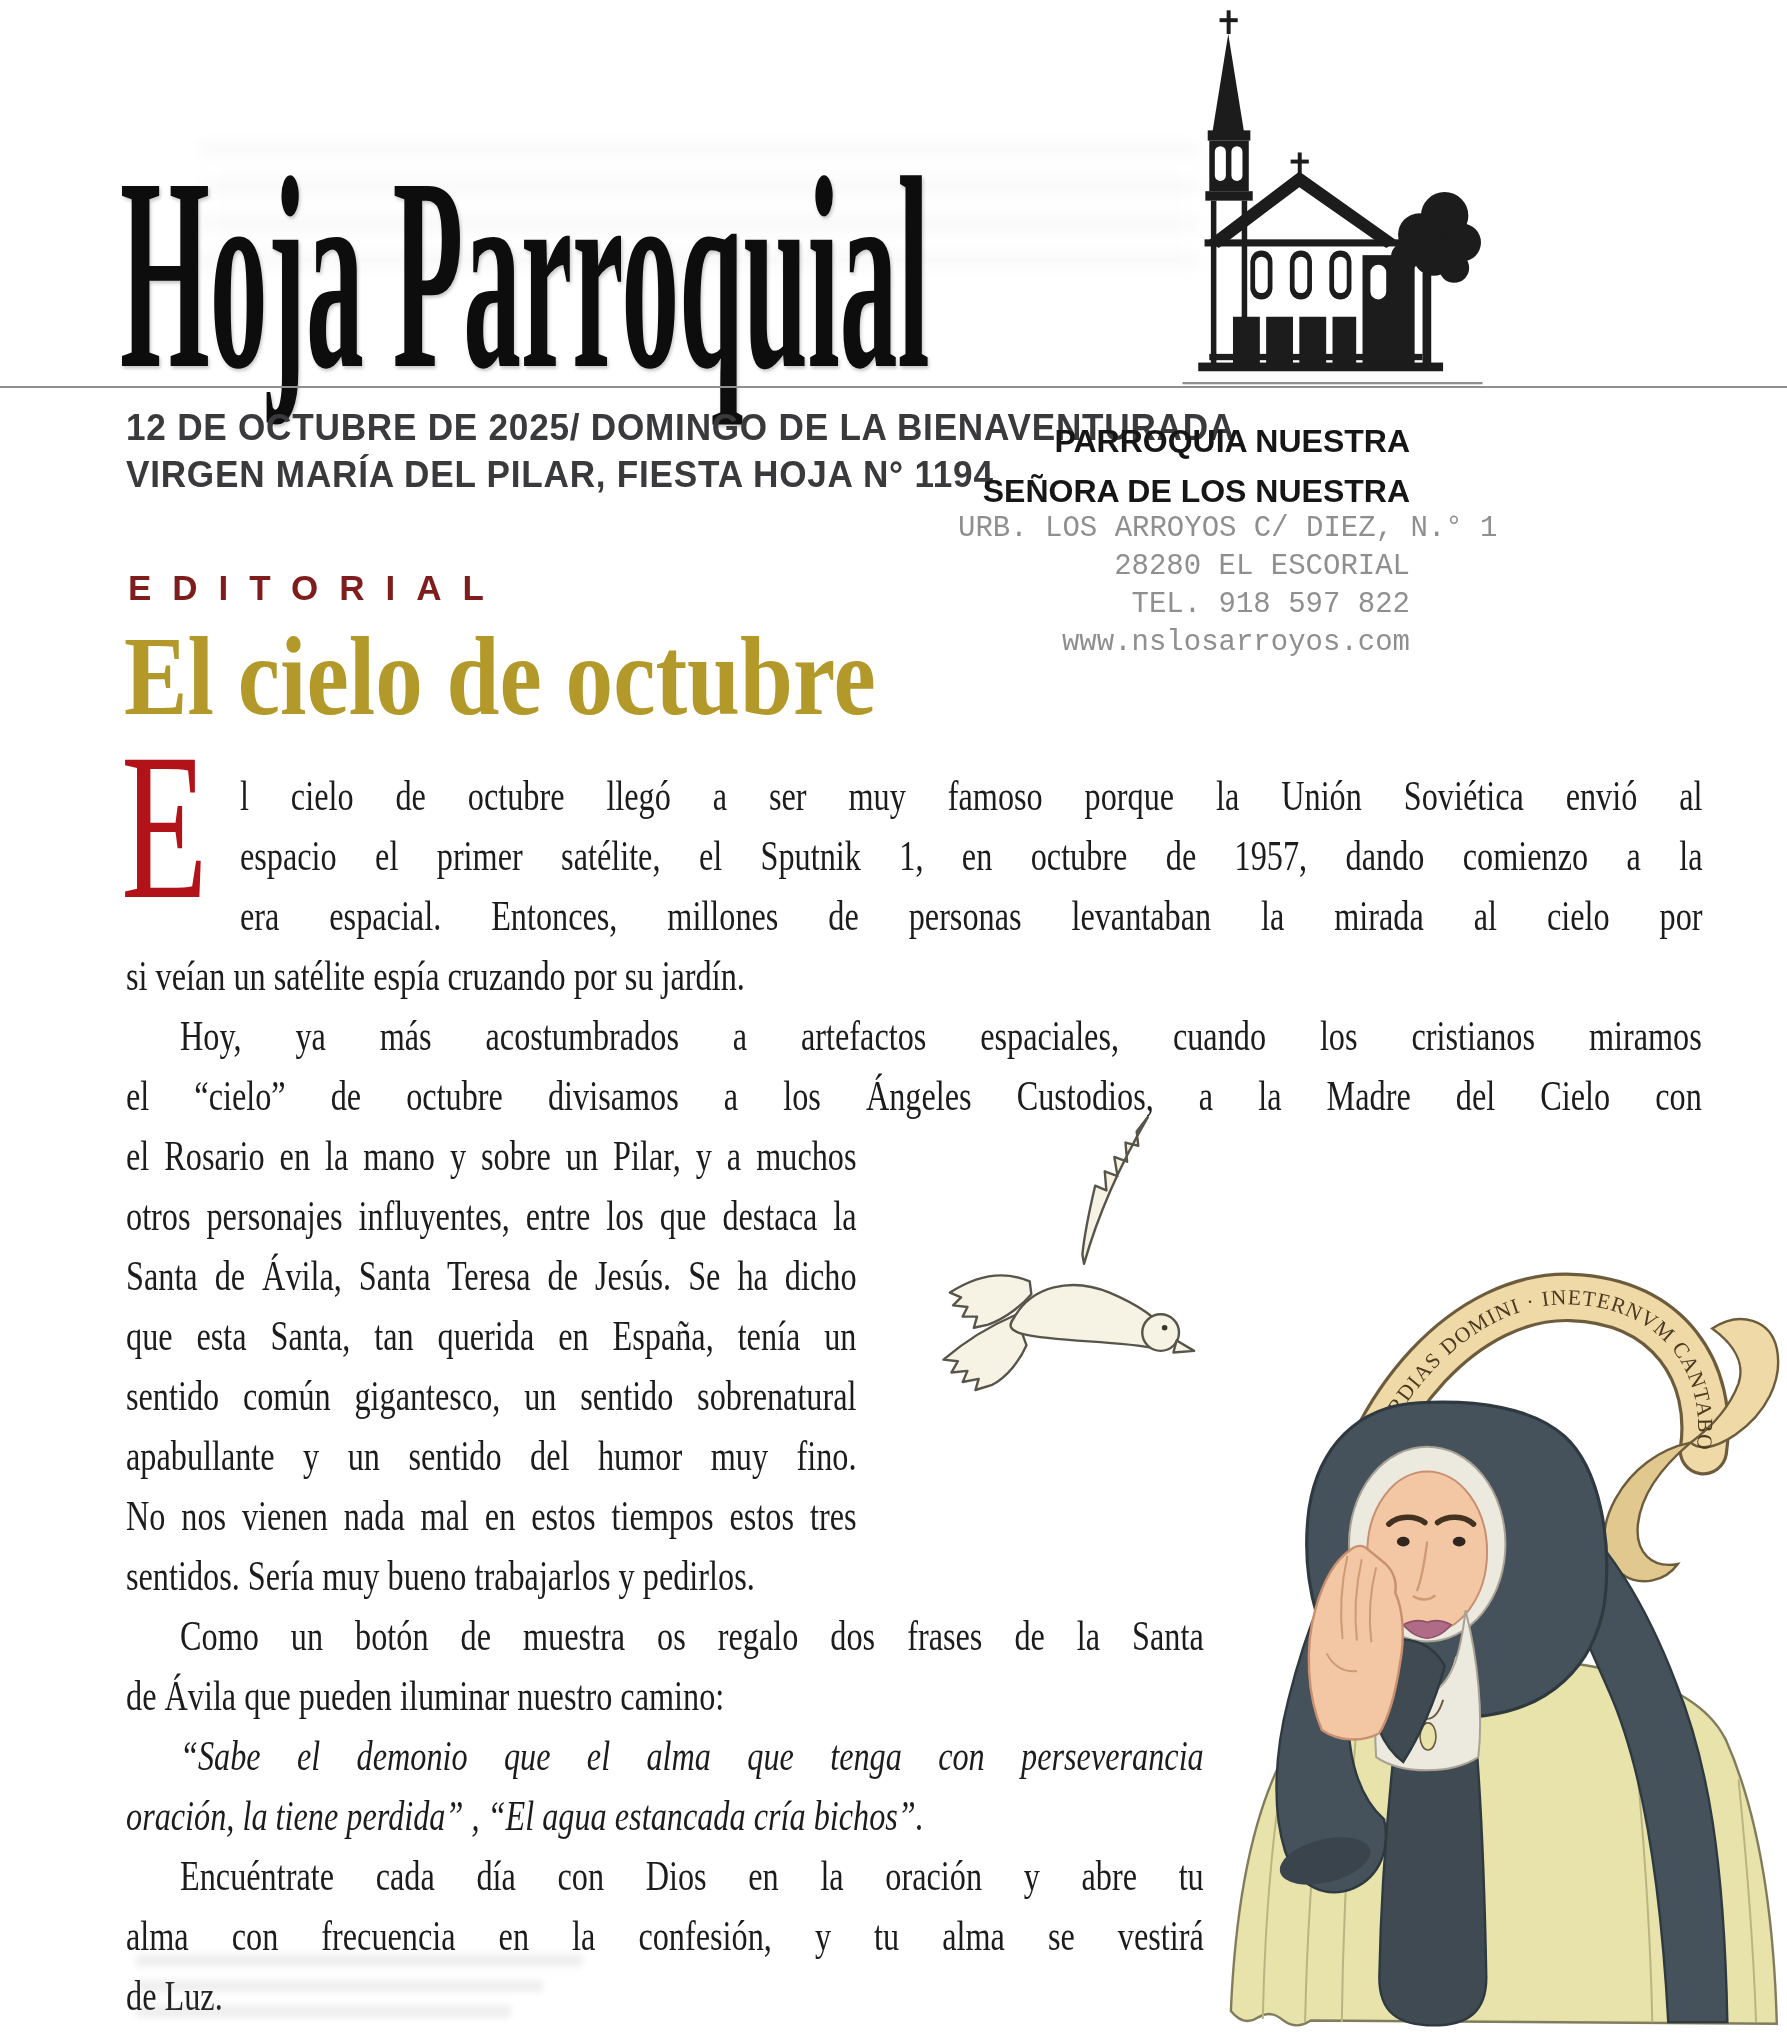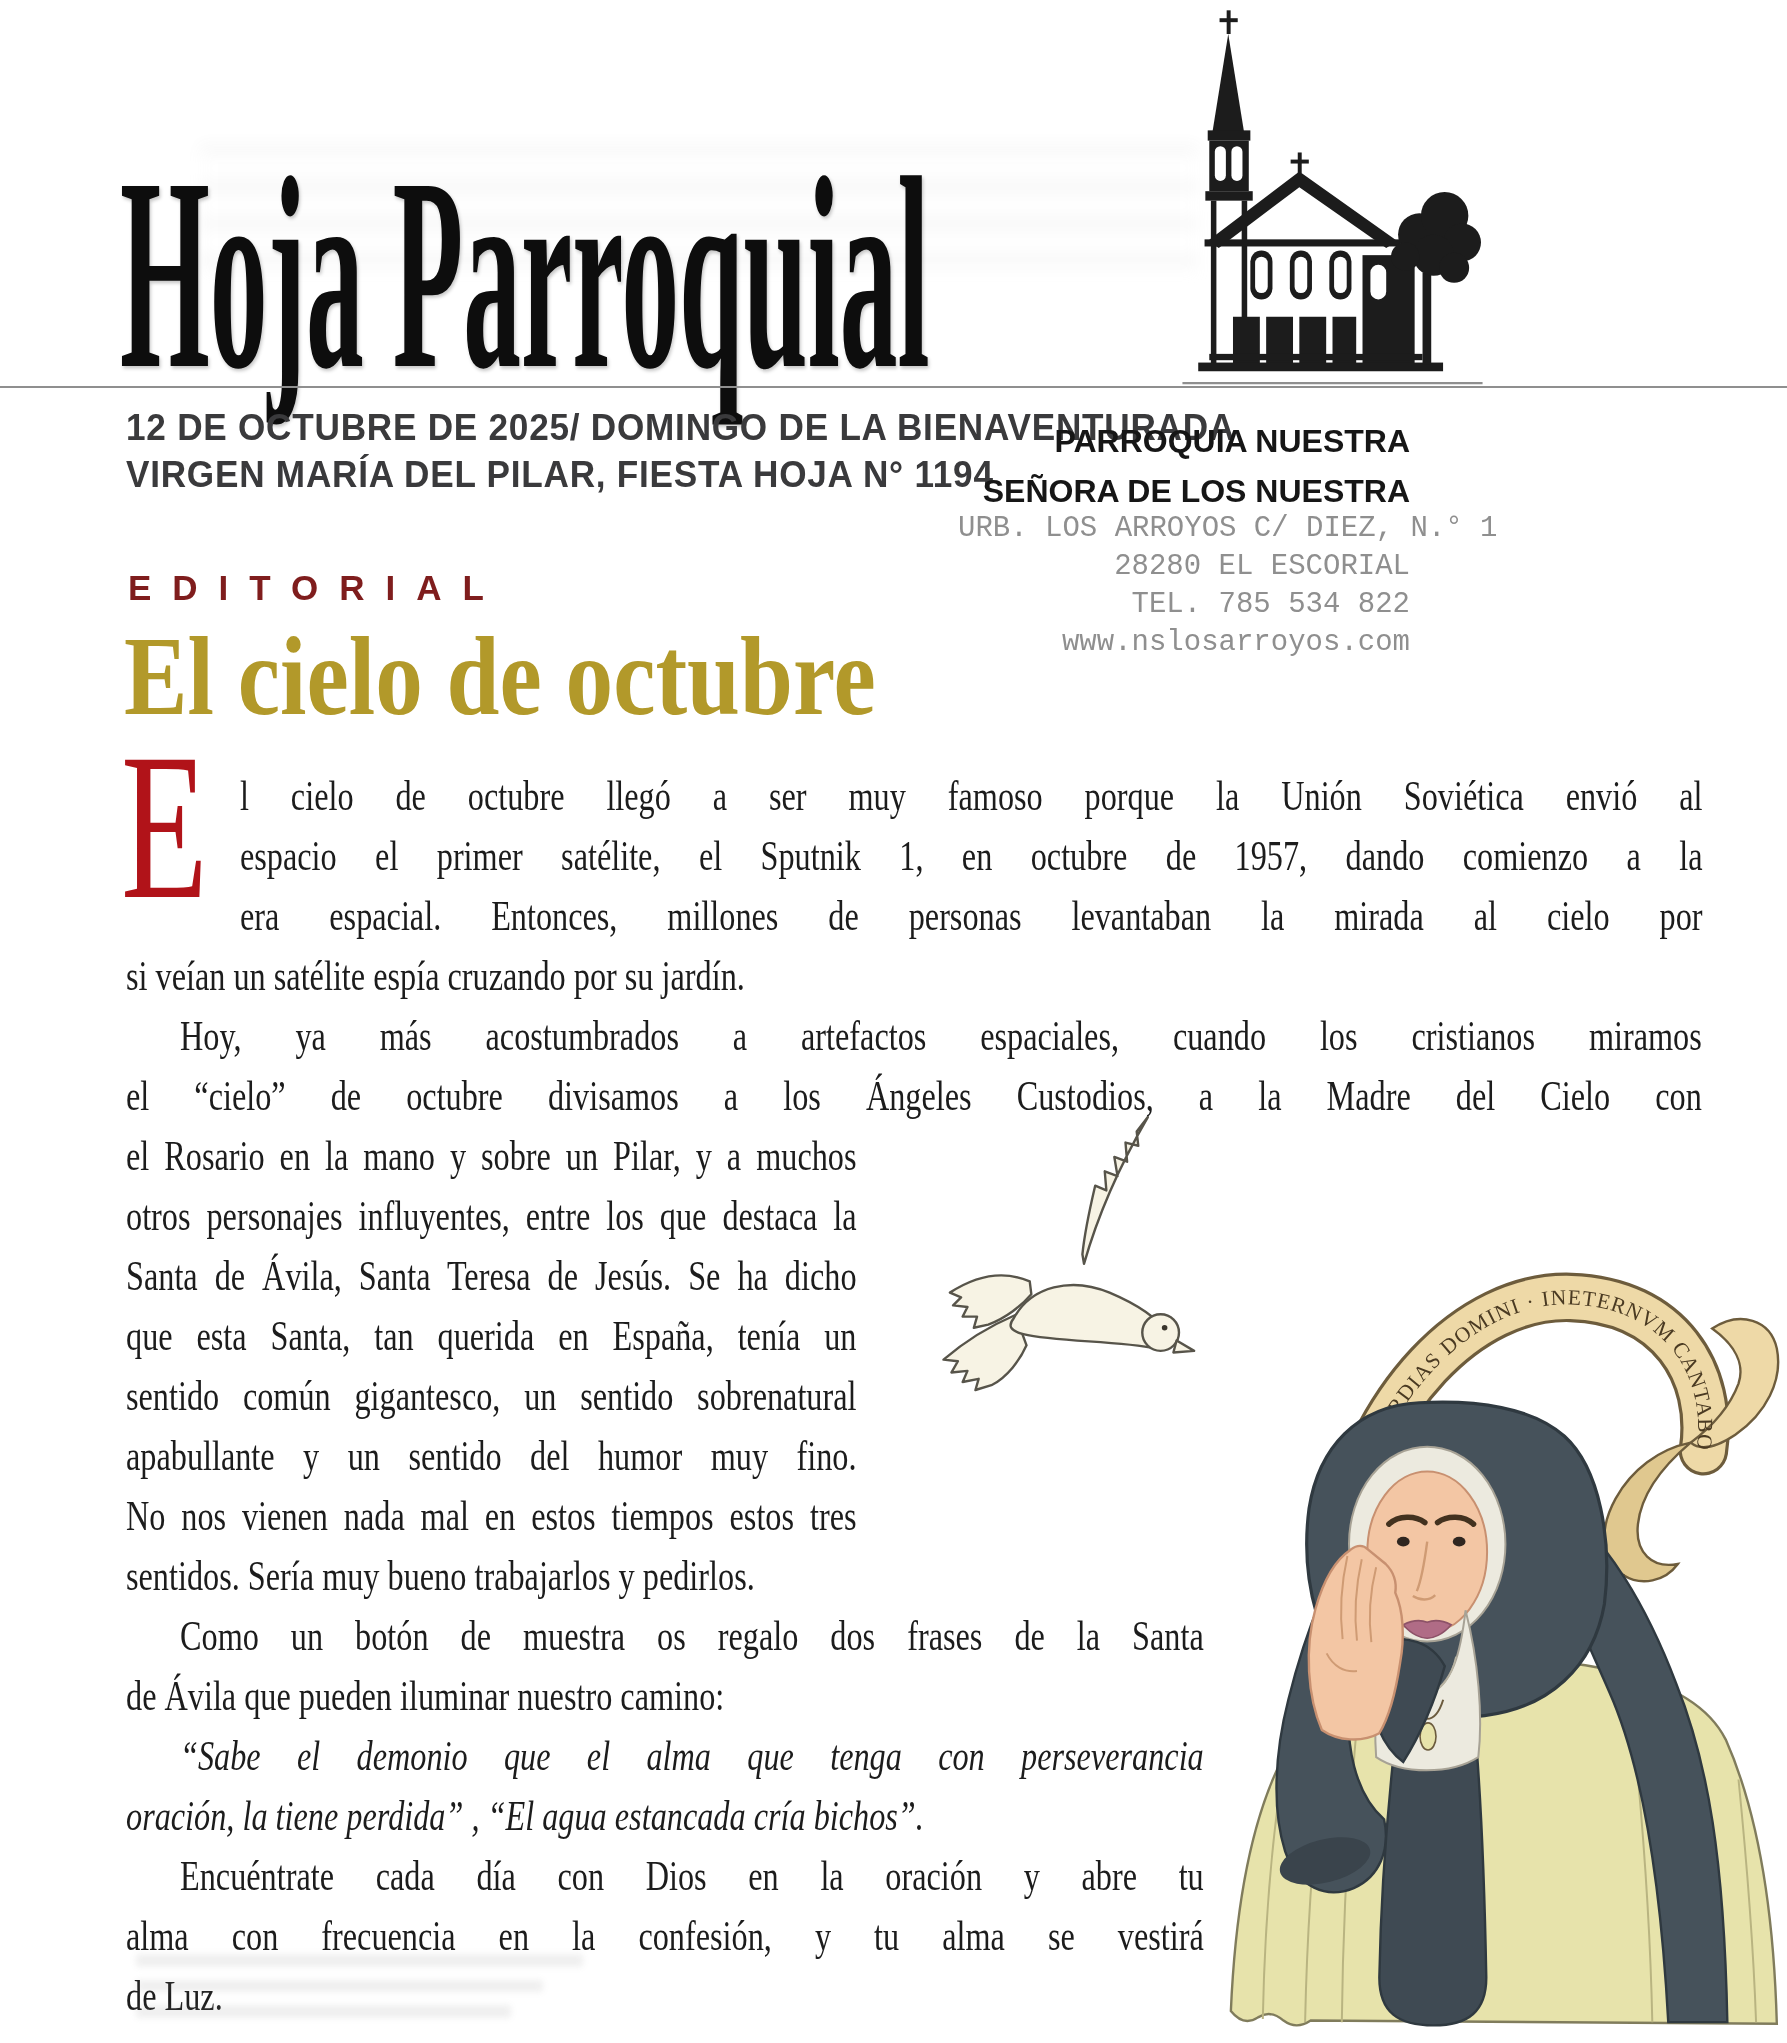--- a/index.html
+++ b/index.html
@@ -129,21 +129,21 @@
   <div class="dateline">
     <div>12 DE OCTUBRE DE 2025/ DOMINGO DE LA BIENAVENTURADA</div>
     <div>VIRGEN MARÍA DEL PILAR, FIESTA HOJA N° 1194</div>
   </div>
 
   <div class="parish-info">
     <div class="bold">PARROQUIA NUESTRA</div>
     <div class="bold">SEÑORA DE LOS NUESTRA</div>
     <div class="lite">URB. LOS ARROYOS C/ DIEZ, N.° 1</div>
     <div class="lite">28280 EL ESCORIAL</div>
-    <div class="lite">TEL. 785 534 822</div>
+    <div class="lite">TEL. 918 597 822</div>
     <div class="lite">www.nslosarroyos.com</div>
   </div>
 
   <div class="section-label">EDITORIAL</div>
   <div class="headline">El cielo de octubre</div>
   <div class="drop-cap">E</div>
 
   <div class="article">
     <div class="bl capind just">l cielo de octubre llegó a ser muy famoso porque la Unión Soviética envió al</div>
     <div class="bl capind just">espacio el primer satélite, el Sputnik 1, en octubre de 1957, dando comienzo a la</div>

